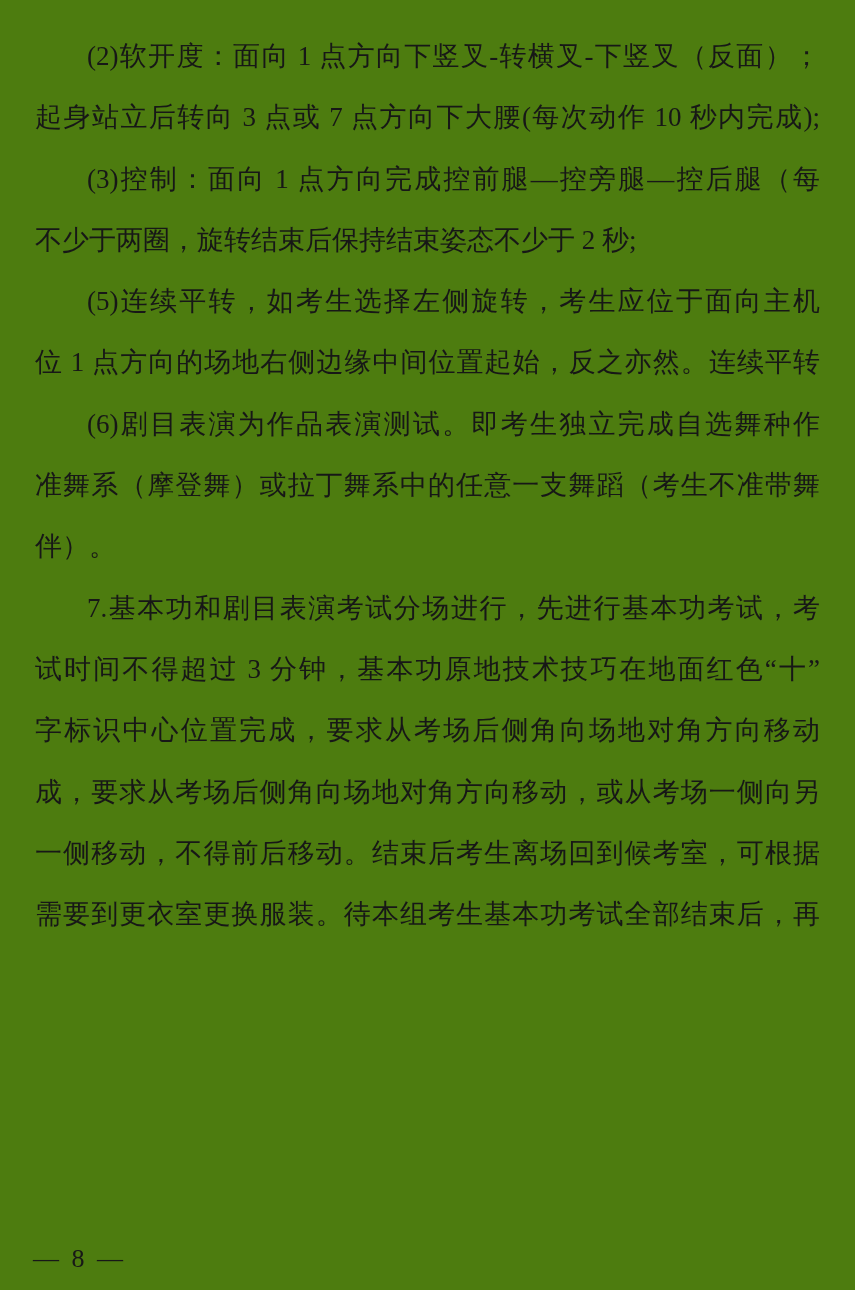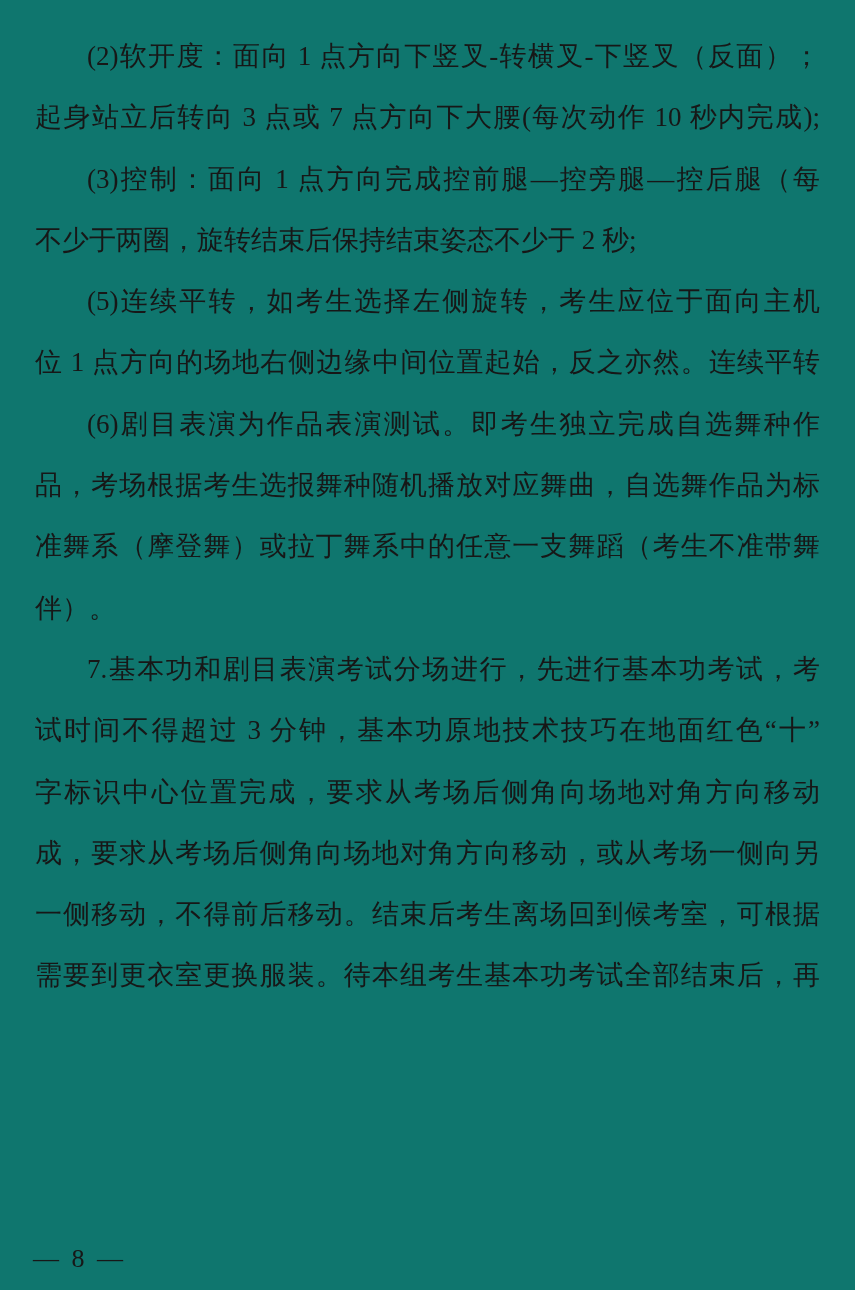--- a/index.html
+++ b/index.html
@@ -4,21 +4,21 @@
 <style>
   html, body {
     margin: 0;
     padding: 0;
     background: #ffffff;
   }
   .page {
     position: relative;
     width: 855px;
     height: 1290px;
-    background: #0f766e;
+    background: #4d7c0f;
     overflow: hidden;
     font-family: "Liberation Serif", "DejaVu Serif", serif;
     color: #171717;
   }
   .text-block {
     position: absolute;
     top: 26px;
     left: 35px;
     right: 35px;
   }
@@ -53,21 +53,20 @@
 
 <div class="page">
   <div class="text-block">
     <div class="line indent fill">(2)软开度：面向 1 点方向下竖叉-转横叉-下竖叉（反面）；</div>
     <div class="line fill">起身站立后转向 3 点或 7 点方向下大腰(每次动作 10 秒内完成);</div>
     <div class="line indent fill">(3)控制：面向 1 点方向完成控前腿—控旁腿—控后腿（每</div>
     <div class="line">不少于两圈，旋转结束后保持结束姿态不少于 2 秒;</div>
     <div class="line indent fill">(5)连续平转，如考生选择左侧旋转，考生应位于面向主机</div>
     <div class="line fill">位 1 点方向的场地右侧边缘中间位置起始，反之亦然。连续平转</div>
     <div class="line indent fill">(6)剧目表演为作品表演测试。即考生独立完成自选舞种作</div>
-    <div class="line fill">品，考场根据考生选报舞种随机播放对应舞曲，自选舞作品为标</div>
     <div class="line fill">准舞系（摩登舞）或拉丁舞系中的任意一支舞蹈（考生不准带舞</div>
     <div class="line">伴）。</div>
     <div class="line indent fill">7.基本功和剧目表演考试分场进行，先进行基本功考试，考</div>
     <div class="line fill">试时间不得超过 3 分钟，基本功原地技术技巧在地面红色“十”</div>
     <div class="line fill">字标识中心位置完成，要求从考场后侧角向场地对角方向移动</div>
     <div class="line fill">成，要求从考场后侧角向场地对角方向移动，或从考场一侧向另</div>
     <div class="line fill">一侧移动，不得前后移动。结束后考生离场回到候考室，可根据</div>
     <div class="line fill">需要到更衣室更换服装。待本组考生基本功考试全部结束后，再</div>
   </div>
   <div class="footer">— 8 —</div>

